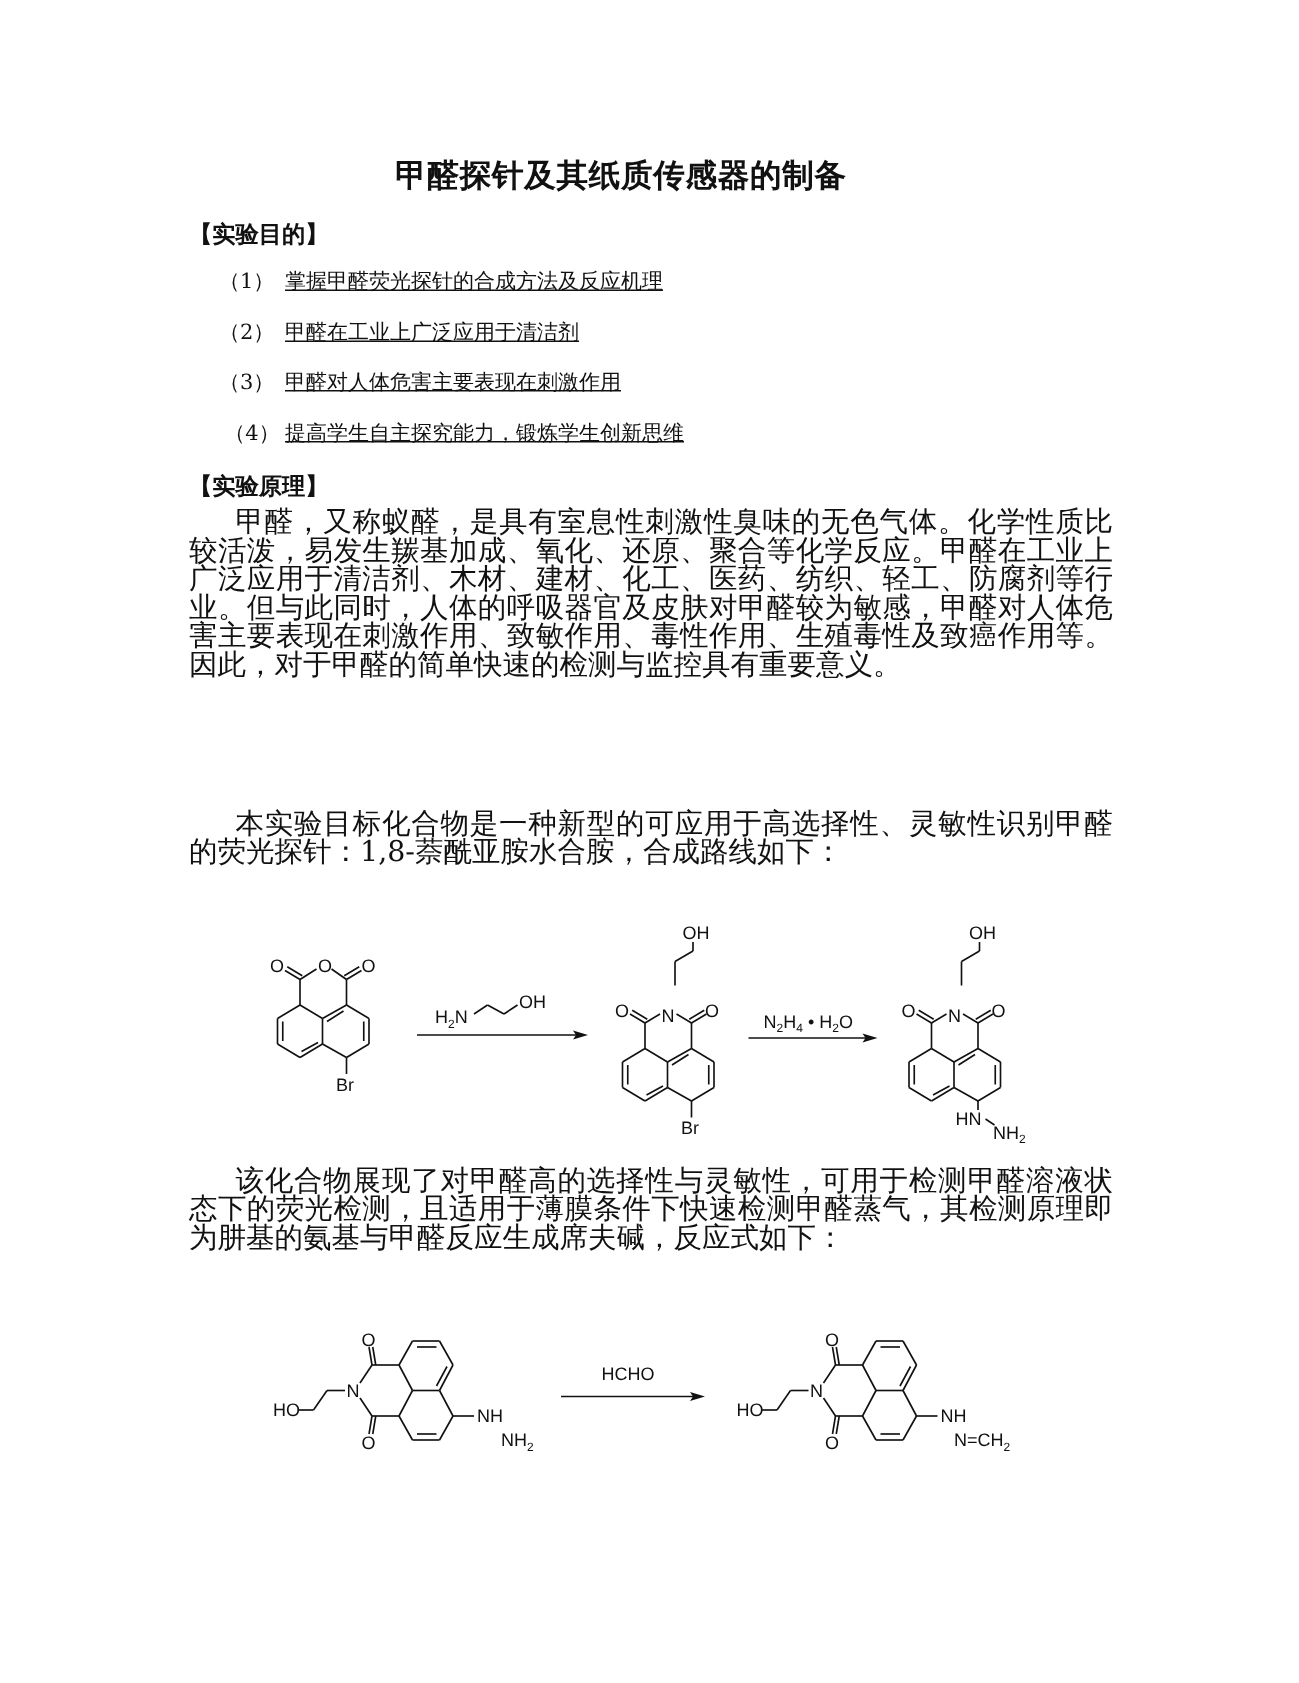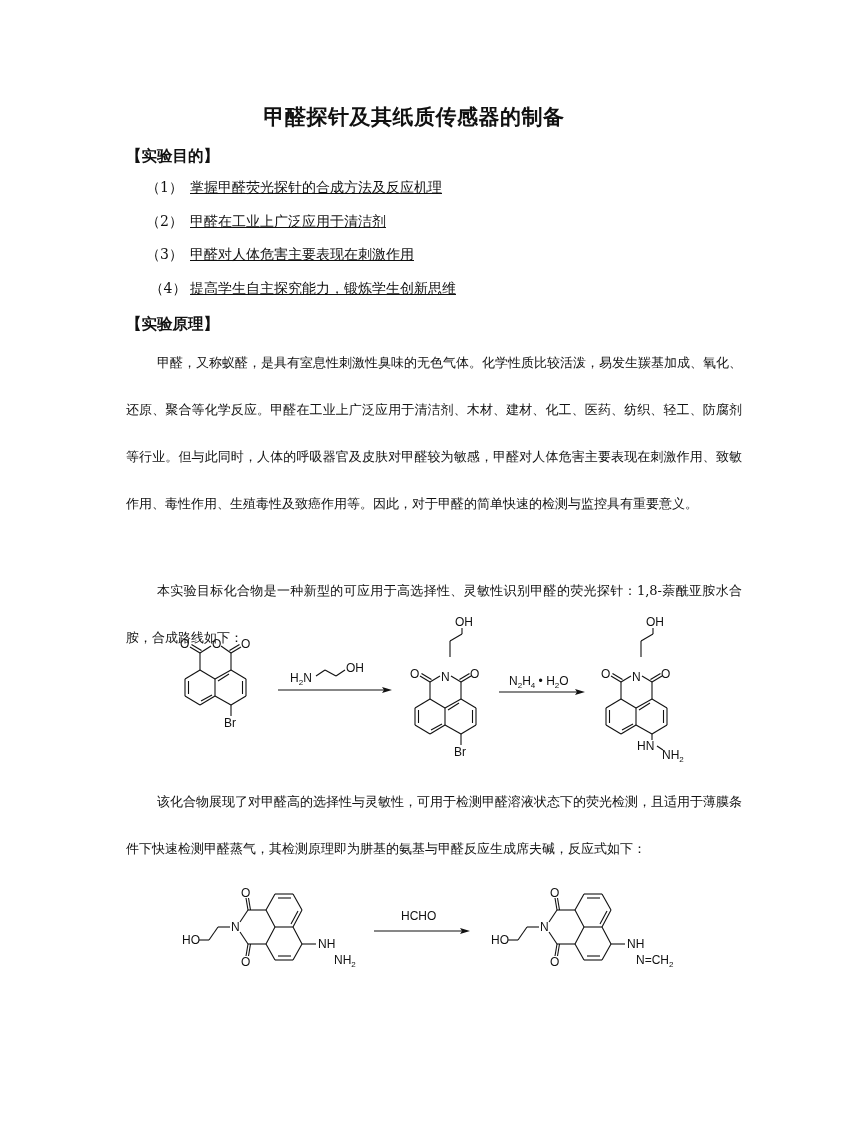--- a/index.html
+++ b/index.html
@@ -5,21 +5,21 @@
   html, body { margin:0; padding:0; background:#ffffff; }
   body { width:866px; height:1122px; position:relative; overflow:hidden;
          font-family:"DejaVu Serif","Liberation Serif",serif; color:#111; }
   .title { position:absolute; left:0; width:828px; top:103px; text-align:center;
            font-family:"DejaVu Sans","Liberation Sans",sans-serif; font-weight:bold;
            font-size:21px; letter-spacing:0.5px; }
   .heading { position:absolute; left:126px; font-family:"DejaVu Sans","Liberation Sans",sans-serif;
              font-weight:bold; font-size:15.5px; }
   .obj { position:absolute; left:146px; font-size:14px; white-space:nowrap;text-decoration:underline; }
   .obj .num { display:inline-block; width:44px; }
-  .para { position:absolute; left:126px; width:616px; font-size:13px; line-height:47px;
+  .para { position:absolute; left:126px; width:616px; font-size:19px; line-height:19px;
           text-align:justify; text-indent:31px; }
   .chem { position:absolute; left:0; top:0; }
   svg text { font-family:"Liberation Sans","DejaVu Sans",sans-serif; fill:#111; }
 </style>
 </head>
 <body>
 
 <div>
 
   <div class="title">甲醛探针及其纸质传感器的制备</div>
@@ -35,21 +35,21 @@
   <div class="obj" style="top:246px;">
     <span class="num">（3）</span><span>甲醛对人体危害主要表现在刺激作用</span>
   </div>
   <div class="obj" style="top:280px;text-align:center;">
     <span class="num">（4）</span><span>提高学生自主探究能力，锻炼学生创新思维</span>
   </div>
 
   <div class="heading" style="top:314px;">【实验原理】</div>
 
   <div class="para" style="top:339px;">甲醛，又称蚁醛，是具有室息性刺激性臭味的无色气体。化学性质比较活泼，易发生羰基加成、氧化、还原、聚合等化学反应。甲醛在工业上广泛应用于清洁剂、木材、建材、化工、医药、纺织、轻工、防腐剂等行业。但与此同时，人体的呼吸器官及皮肤对甲醛较为敏感，甲醛对人体危害主要表现在刺激作用、致敏作用、毒性作用、生殖毒性及致癌作用等。因此，对于甲醛的简单快速的检测与监控具有重要意义。</div>
-  <div class="para" style="top:540px;margin-top:27px;">本实验目标化合物是一种新型的可应用于高选择性、灵敏性识别甲醛的荧光探针：1,8-萘酰亚胺水合胺，合成路线如下：</div>
+  <div class="para" style="top:540px;">本实验目标化合物是一种新型的可应用于高选择性、灵敏性识别甲醛的荧光探针：1,8-萘酰亚胺水合胺，合成路线如下：</div>
   <div class="para" style="top:768px;margin-top:10px;">该化合物展现了对甲醛高的选择性与灵敏性，可用于检测甲醛溶液状态下的荧光检测，且适用于薄膜条件下快速检测甲醛蒸气，其检测原理即为肼基的氨基与甲醛反应生成席夫碱，反应式如下：</div>
 
   <svg class="chem" width="866" height="1122">
     <g stroke="#111" stroke-width="1.1" fill="none">
 
       <g>
 
         <line x1="200" y1="670" x2="200" y2="653"></line>
         <line x1="200" y1="653" x2="211" y2="646"></line>
         <line x1="221" y1="646" x2="231" y2="653"></line>

